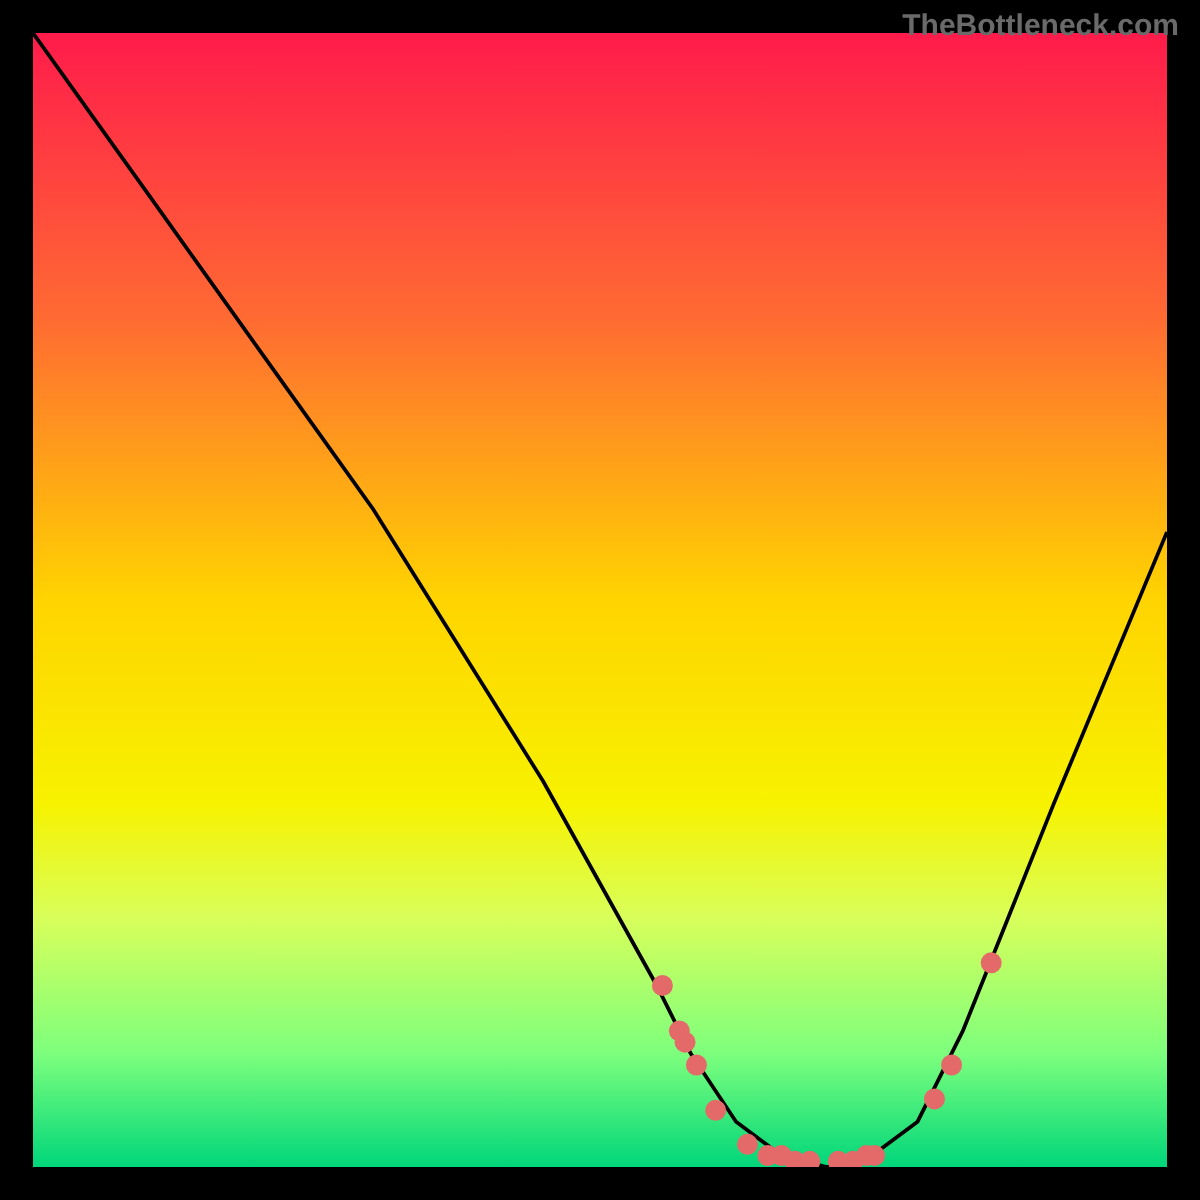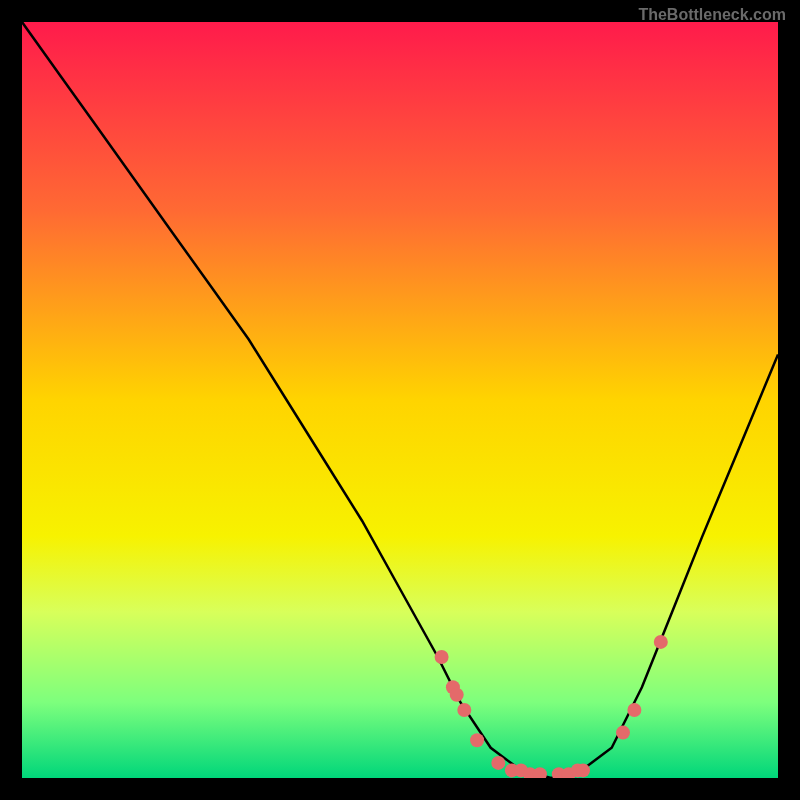--- a/index.html
+++ b/index.html
@@ -9,21 +9,21 @@
     width: 800px;
     height: 800px;
     position: relative;
     font-family: Arial, sans-serif;
   }
   .watermark {
     position: absolute;
     top: 6px;
     right: 14px;
     color: #6a6a6a;
-    font-size: 16px;
+    font-size: 20px;
     font-weight: bold;
     z-index: 10;
   }
   .plot-area {
     position: absolute;
     left: 22px;
     top: 22px;
     width: 756px;
     height: 756px;
   }

